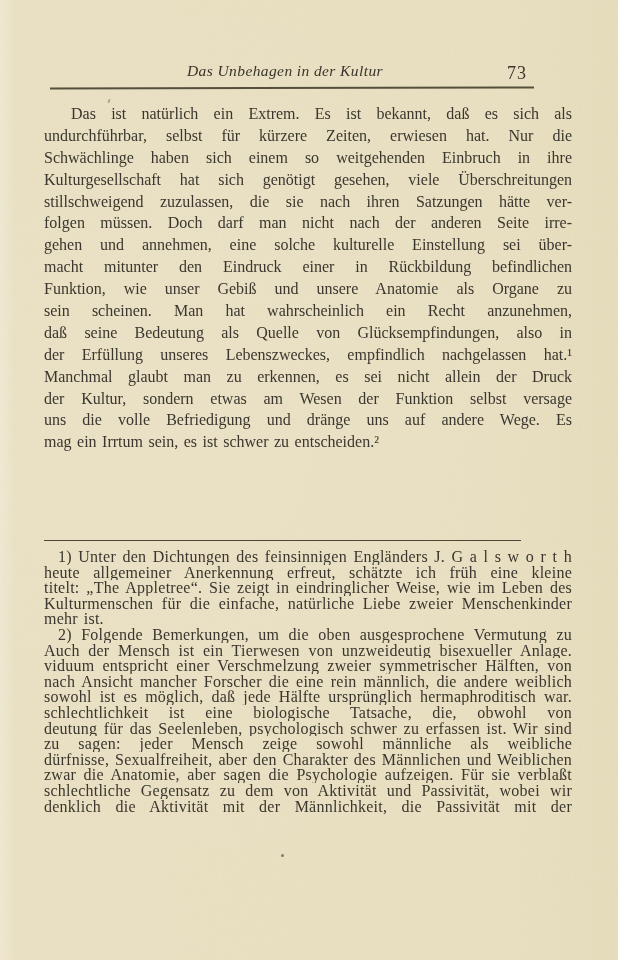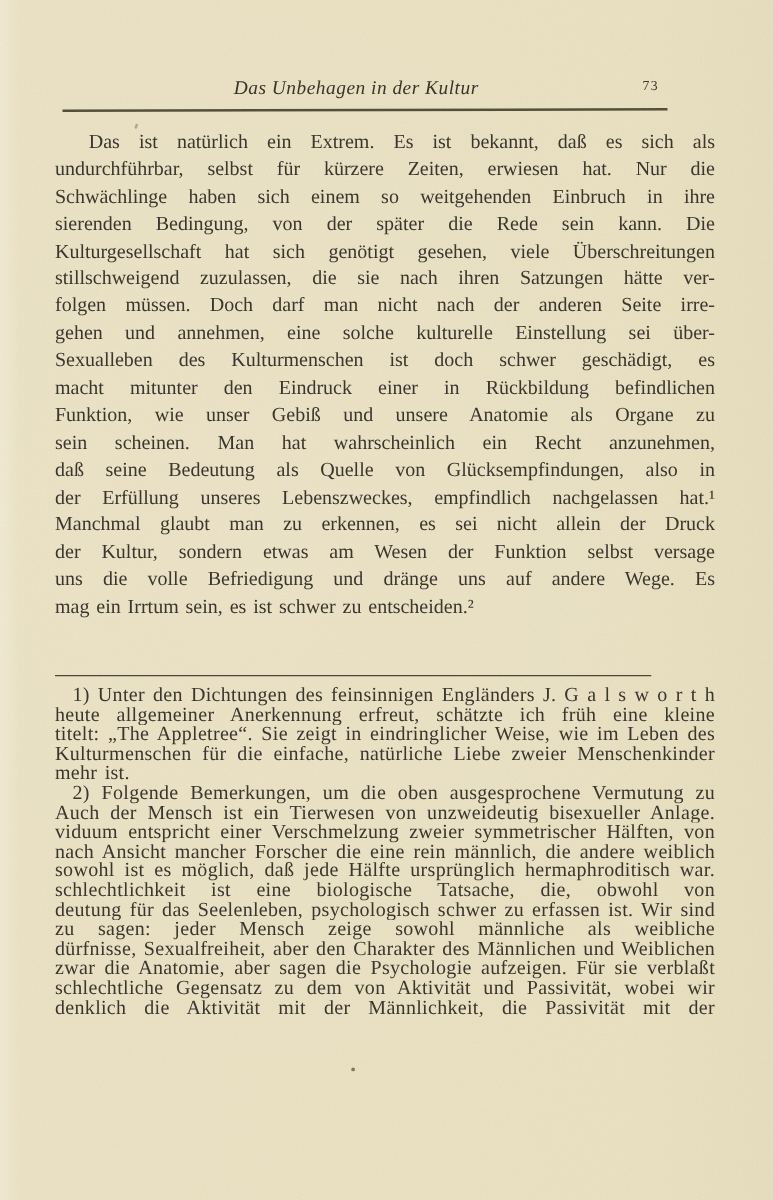--- a/index.html
+++ b/index.html
@@ -28,21 +28,21 @@
     position: absolute; left: 50px; top: 62px; width: 484px; height: 20px;
   }
   .head-title {
     display: block; text-align: center;
     font-style: italic; font-size: 15.5px; letter-spacing: .4px;
     color: #3a352a;
     transform: translateX(-7px);
   }
   .head-num {
     position: absolute; right: 7px; top: 1px;
-    font-size: 11px; letter-spacing: 1px; color: #3a352a;
+    font-size: 18px; letter-spacing: 1px; color: #3a352a;
   }
   .head-rule {
     position: absolute; left: 50px; top: 86.5px; width: 484px; height: 1.7px;
     background: #55503c; transform: rotate(-0.12deg);
   }
   
   .body-text {
     position: absolute; left: 44px; top: 103px; width: 528px;
     font-size: 16px; line-height: 21.9px;
     word-spacing: 1.5px;
@@ -87,26 +87,24 @@
   <div class="running-head">
     <span class="head-title">Das Unbehagen in der Kultur</span>
     <span class="head-num">73</span>
   </div>
   <div class="head-rule"></div>
 
   <div class="body-text">
     <div class="ln first">Das ist natürlich ein Extrem. Es ist bekannt, daß es sich als</div>
     <div class="ln">undurchführbar, selbst für kürzere Zeiten, erwiesen hat. Nur die</div>
     <div class="ln">Schwächlinge haben sich einem so weitgehenden Einbruch in ihre</div>
-    <div class="ln">sierenden Bedingung, von der später die Rede sein kann. Die</div>
     <div class="ln">Kulturgesellschaft hat sich genötigt gesehen, viele Überschreitungen</div>
     <div class="ln">stillschweigend zuzulassen, die sie nach ihren Satzungen hätte ver-</div>
     <div class="ln">folgen müssen. Doch darf man nicht nach der anderen Seite irre-</div>
     <div class="ln">gehen und annehmen, eine solche kulturelle Einstellung sei über-</div>
-    <div class="ln">Sexualleben des Kulturmenschen ist doch schwer geschädigt, es</div>
     <div class="ln">macht mitunter den Eindruck einer in Rückbildung befindlichen</div>
     <div class="ln">Funktion, wie unser Gebiß und unsere Anatomie als Organe zu</div>
     <div class="ln">sein scheinen. Man hat wahrscheinlich ein Recht anzunehmen,</div>
     <div class="ln">daß seine Bedeutung als Quelle von Glücksempfindungen, also in</div>
     <div class="ln">der Erfüllung unseres Lebenszweckes, empfindlich nachgelassen hat.¹</div>
     <div class="ln">Manchmal glaubt man zu erkennen, es sei nicht allein der Druck</div>
     <div class="ln">der Kultur, sondern etwas am Wesen der Funktion selbst versage</div>
     <div class="ln">uns die volle Befriedigung und dränge uns auf andere Wege. Es</div>
     <div class="ln last-line">mag ein Irrtum sein, es ist schwer zu entscheiden.²</div>
   </div>

